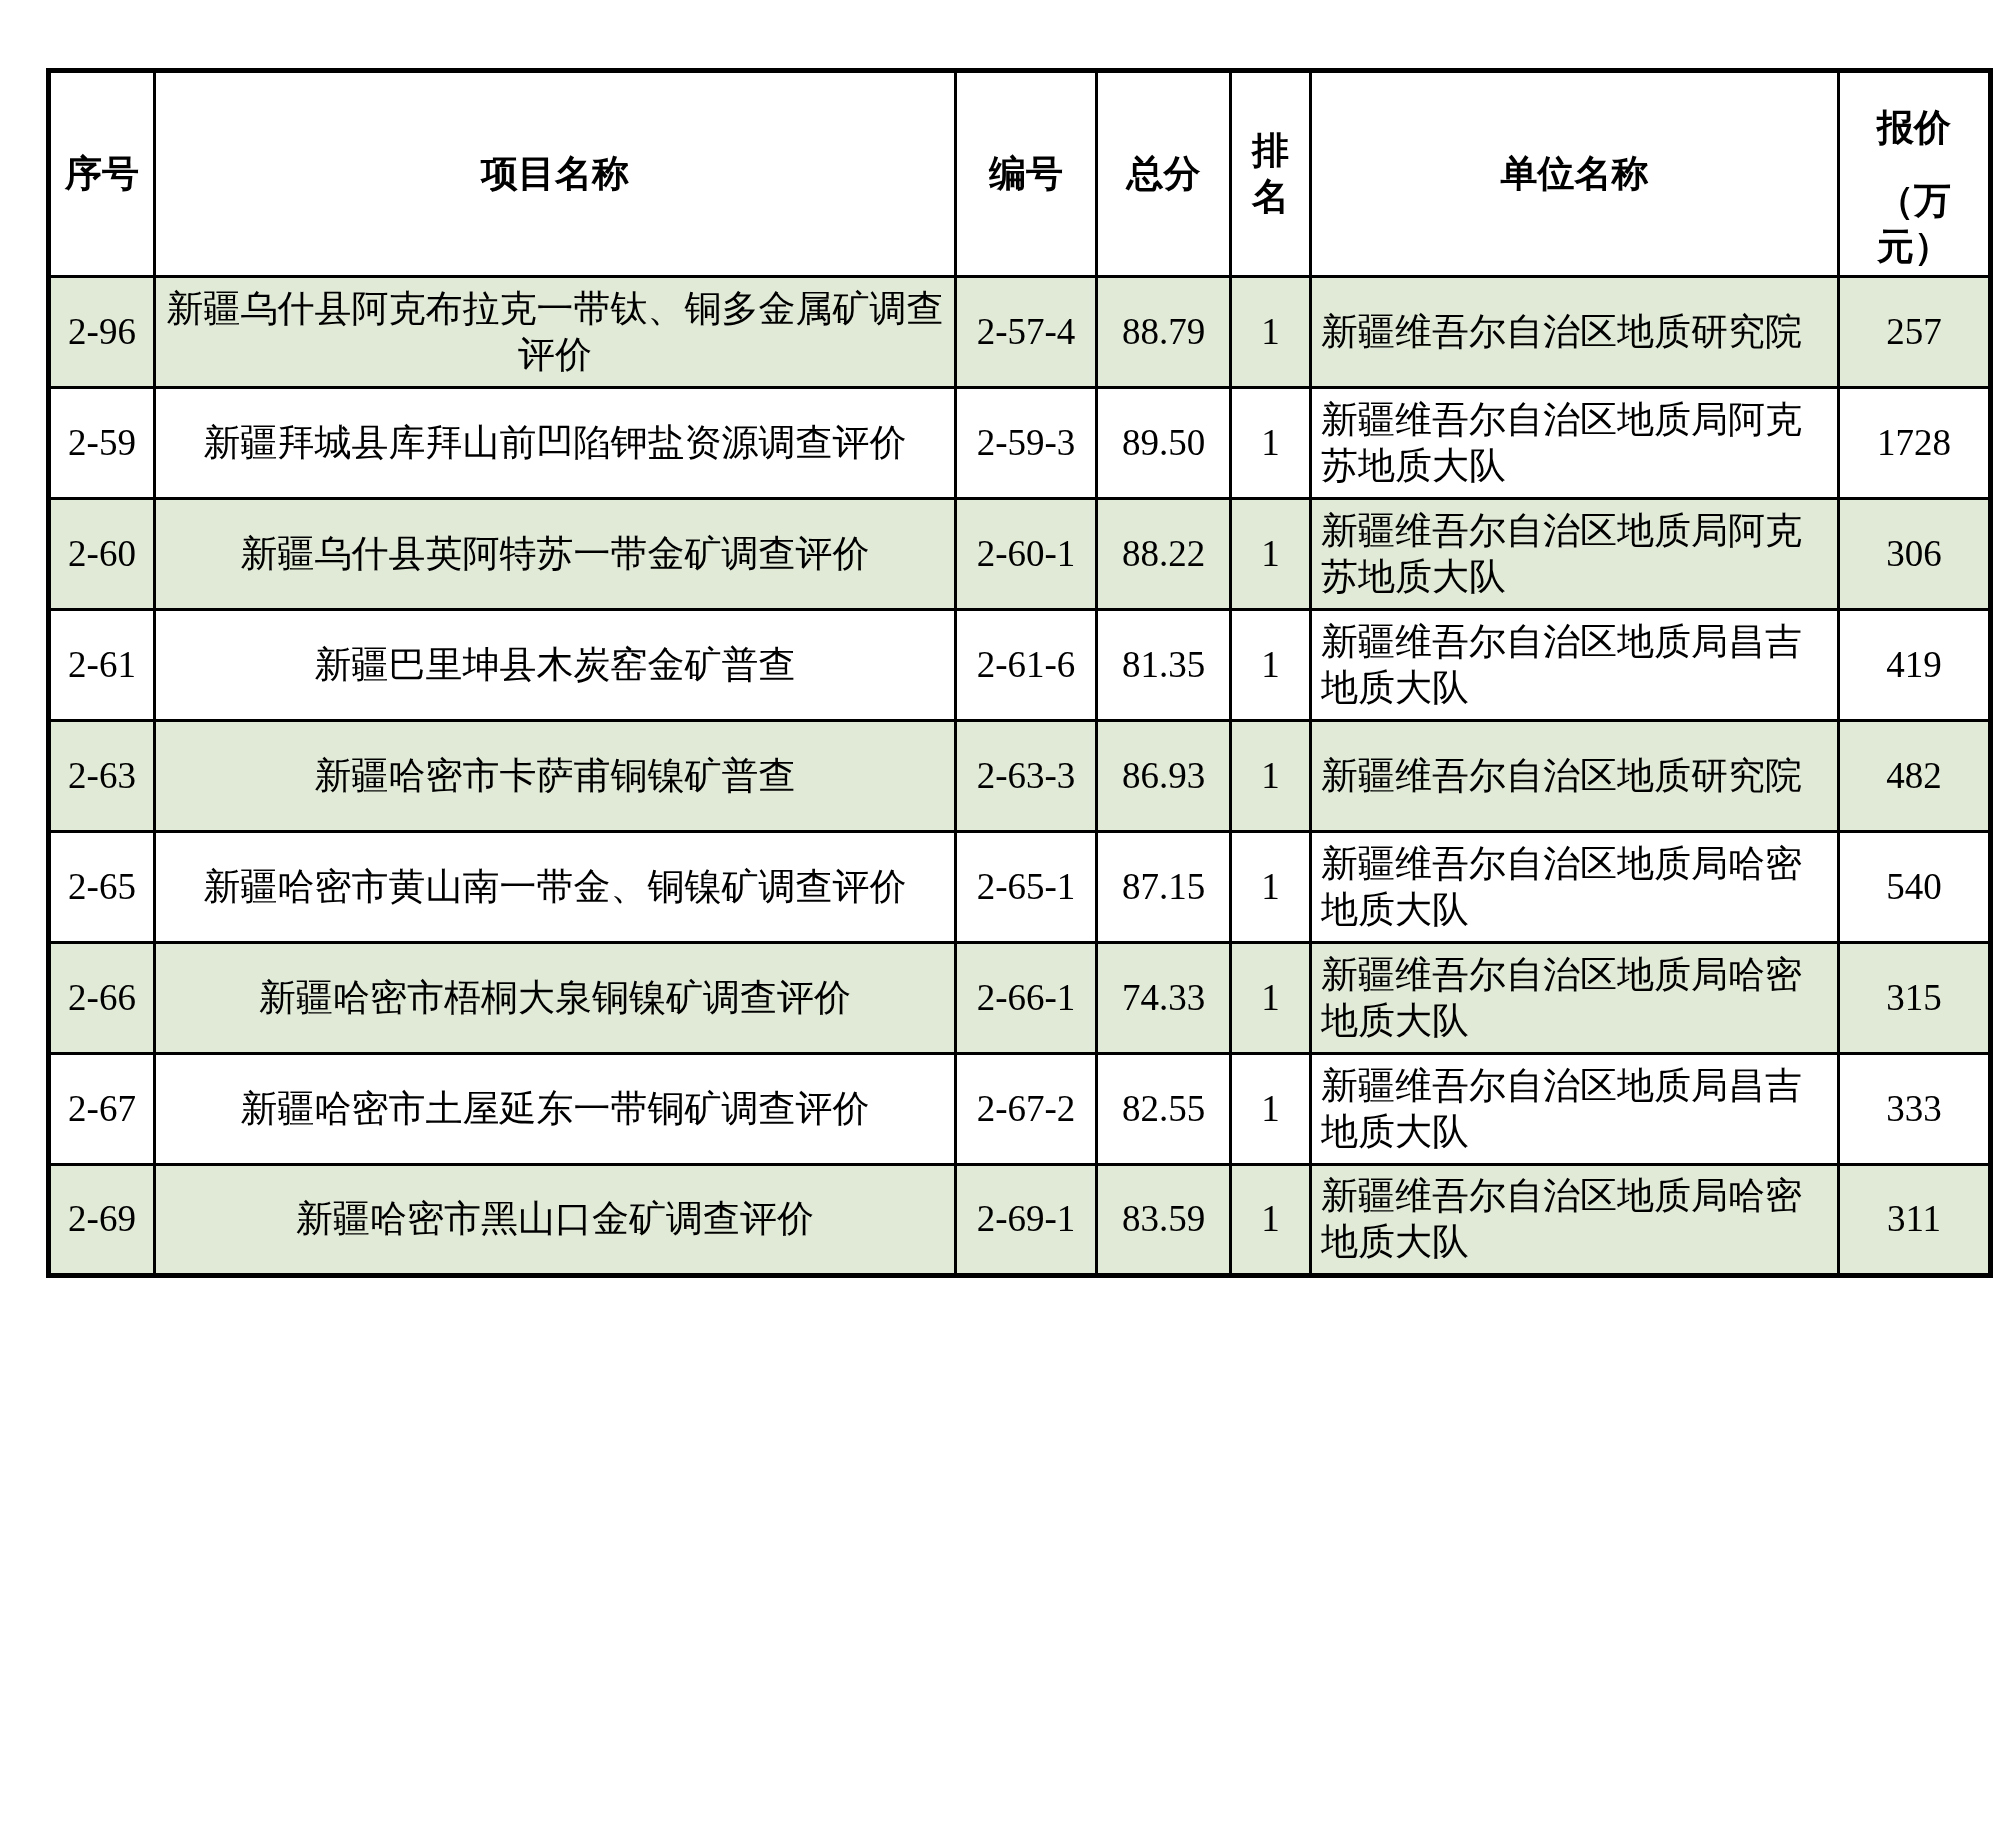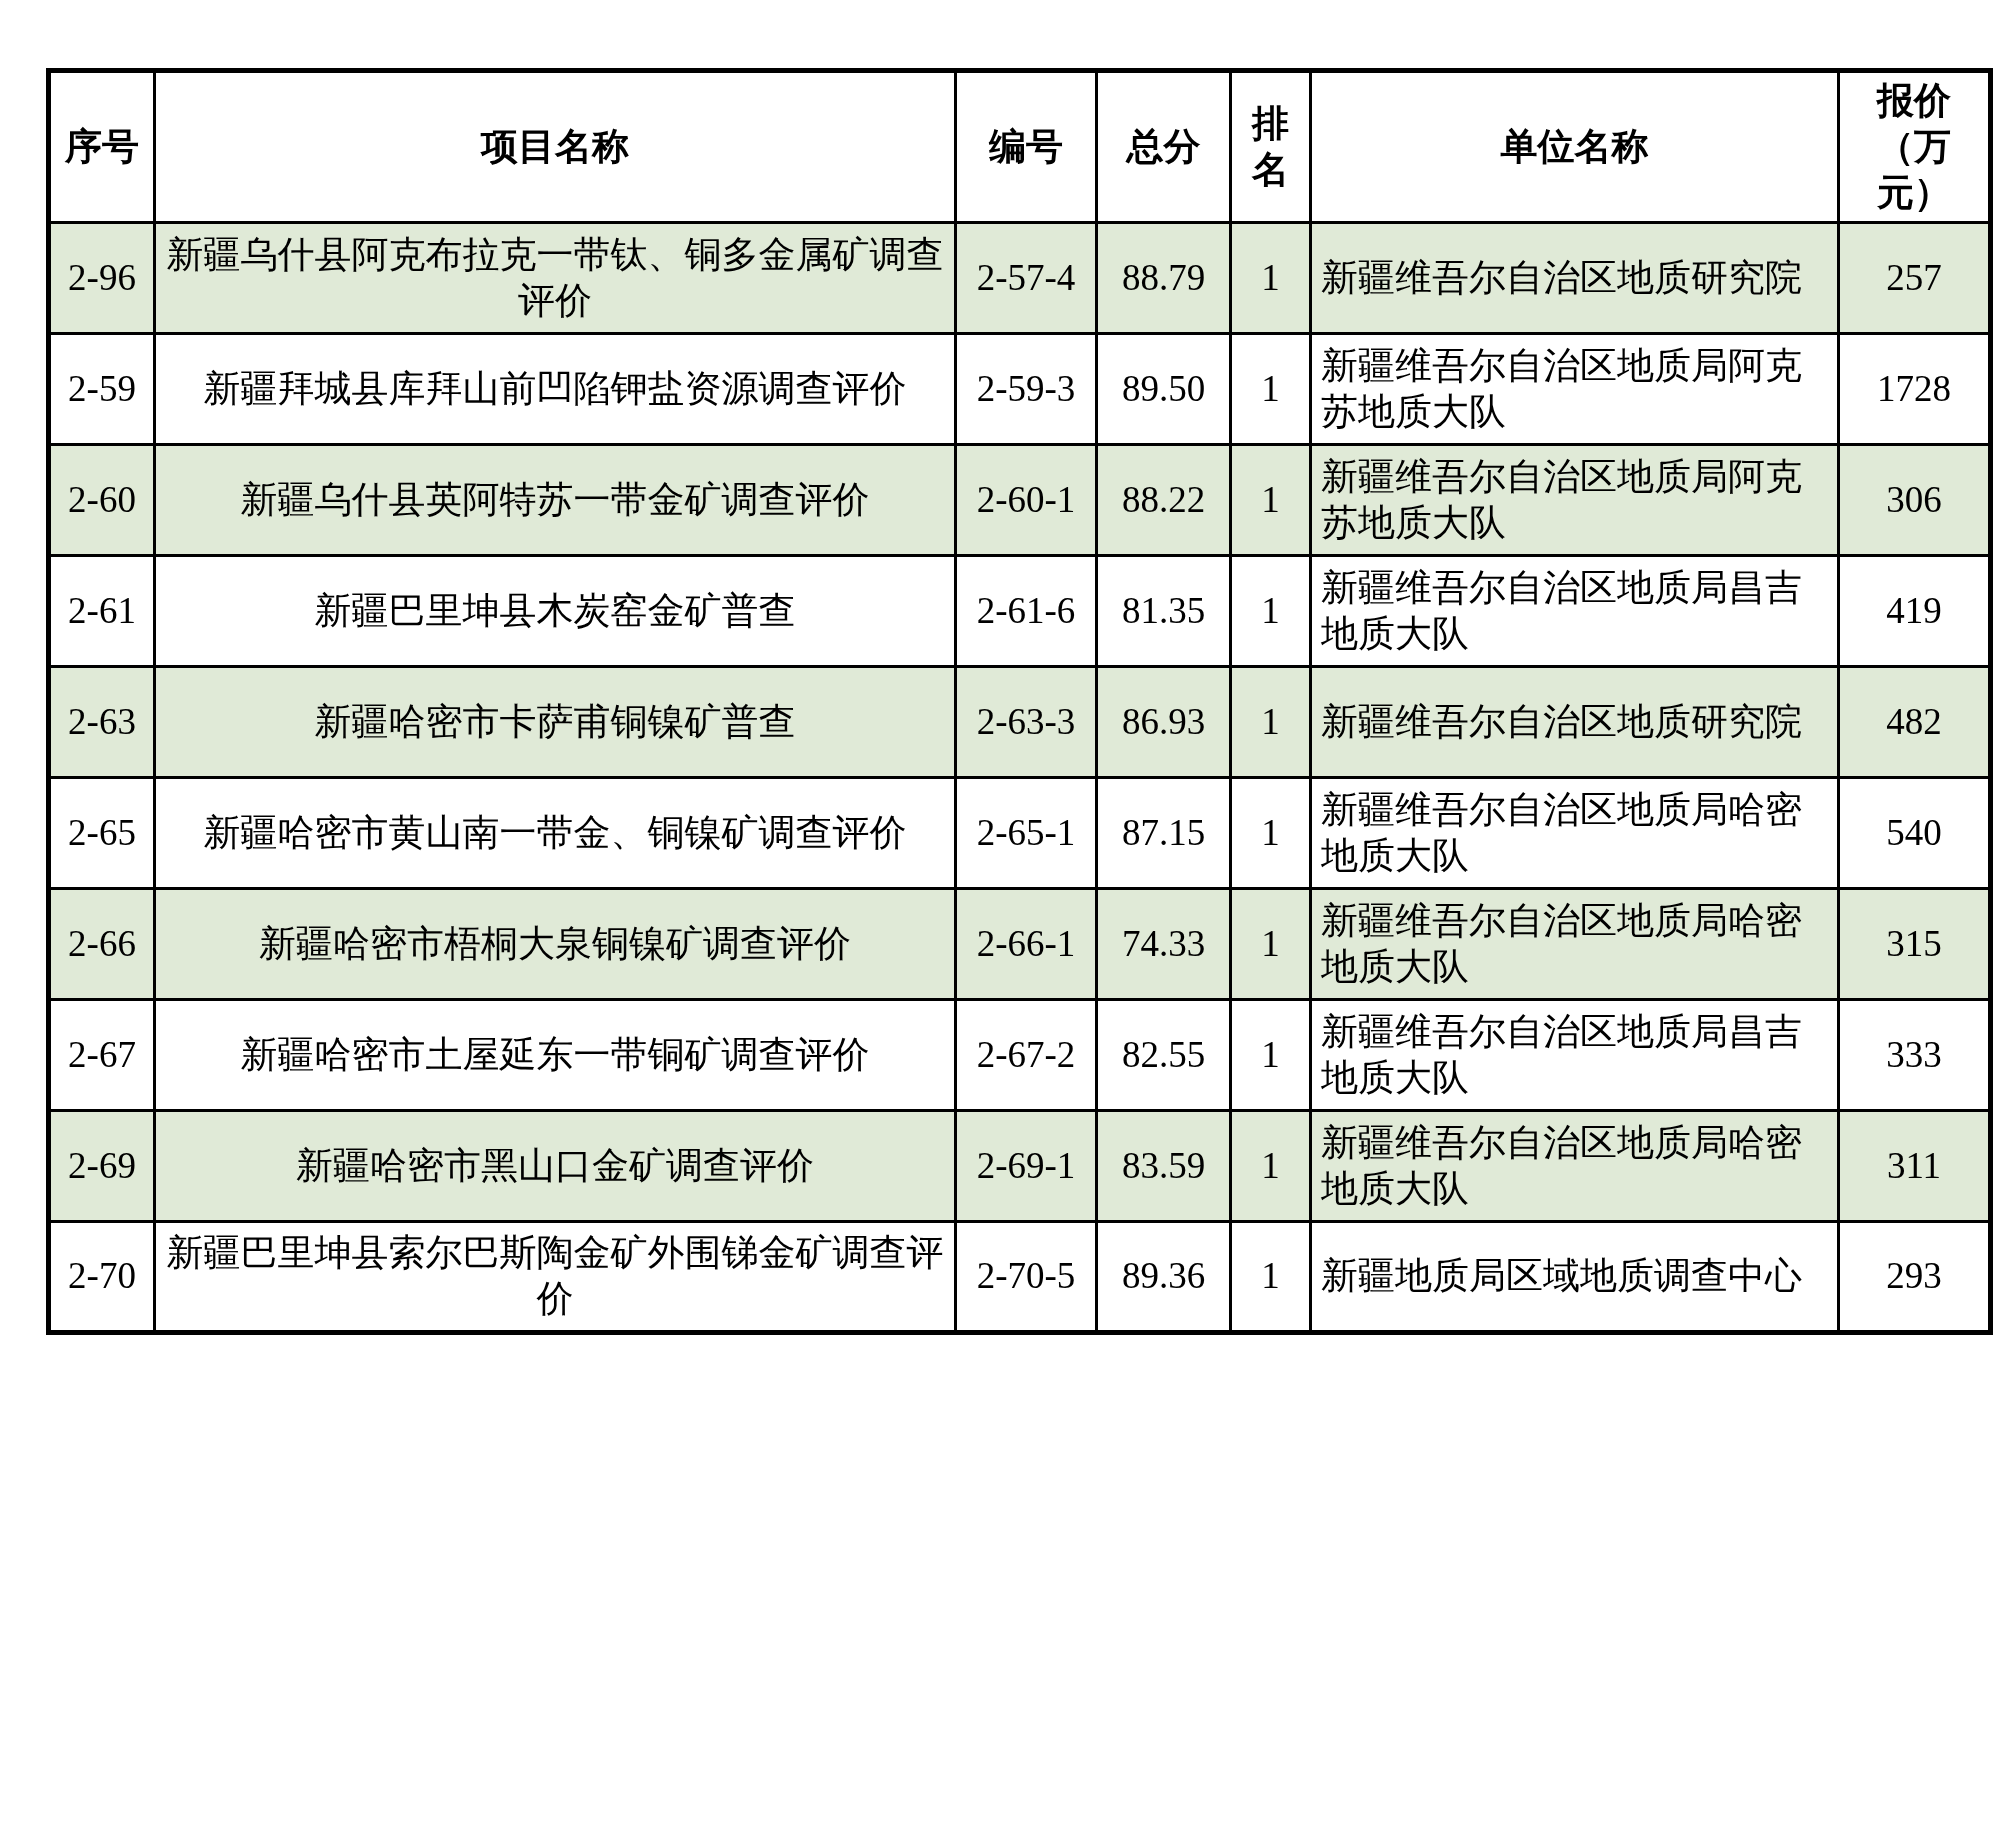--- a/index.html
+++ b/index.html
@@ -52,20 +52,21 @@
     background: #ffffff;
   }
   .score-table td.col-unit {
     text-align: left;
     padding-left: 9px;
     padding-right: 9px;
     margin-top: 18px;
   }
   .price-header-line {
     display: block;
+    margin-top: 27px;
   }
 </style>
 </head>
 <body>
 
 <div class="table-wrap">
   <table class="score-table">
     <colgroup>
       <col style="width:106px">
       <col style="width:801px">
@@ -164,25 +165,16 @@
       </tr>
       <tr>
         <td>2-69</td>
         <td>新疆哈密市黑山口金矿调查评价</td>
         <td>2-69-1</td>
         <td>83.59</td>
         <td>1</td>
         <td class="col-unit">新疆维吾尔自治区地质局哈密地质大队</td>
         <td>311</td>
       </tr>
-      <tr>
-        <td>2-70</td>
-        <td>新疆巴里坤县索尔巴斯陶金矿外围锑金矿调查评价</td>
-        <td>2-70-5</td>
-        <td>89.36</td>
-        <td>1</td>
-        <td class="col-unit">新疆地质局区域地质调查中心</td>
-        <td>293</td>
-      </tr>
     </tbody>
   </table>
 </div>
 
 
 </body></html>

